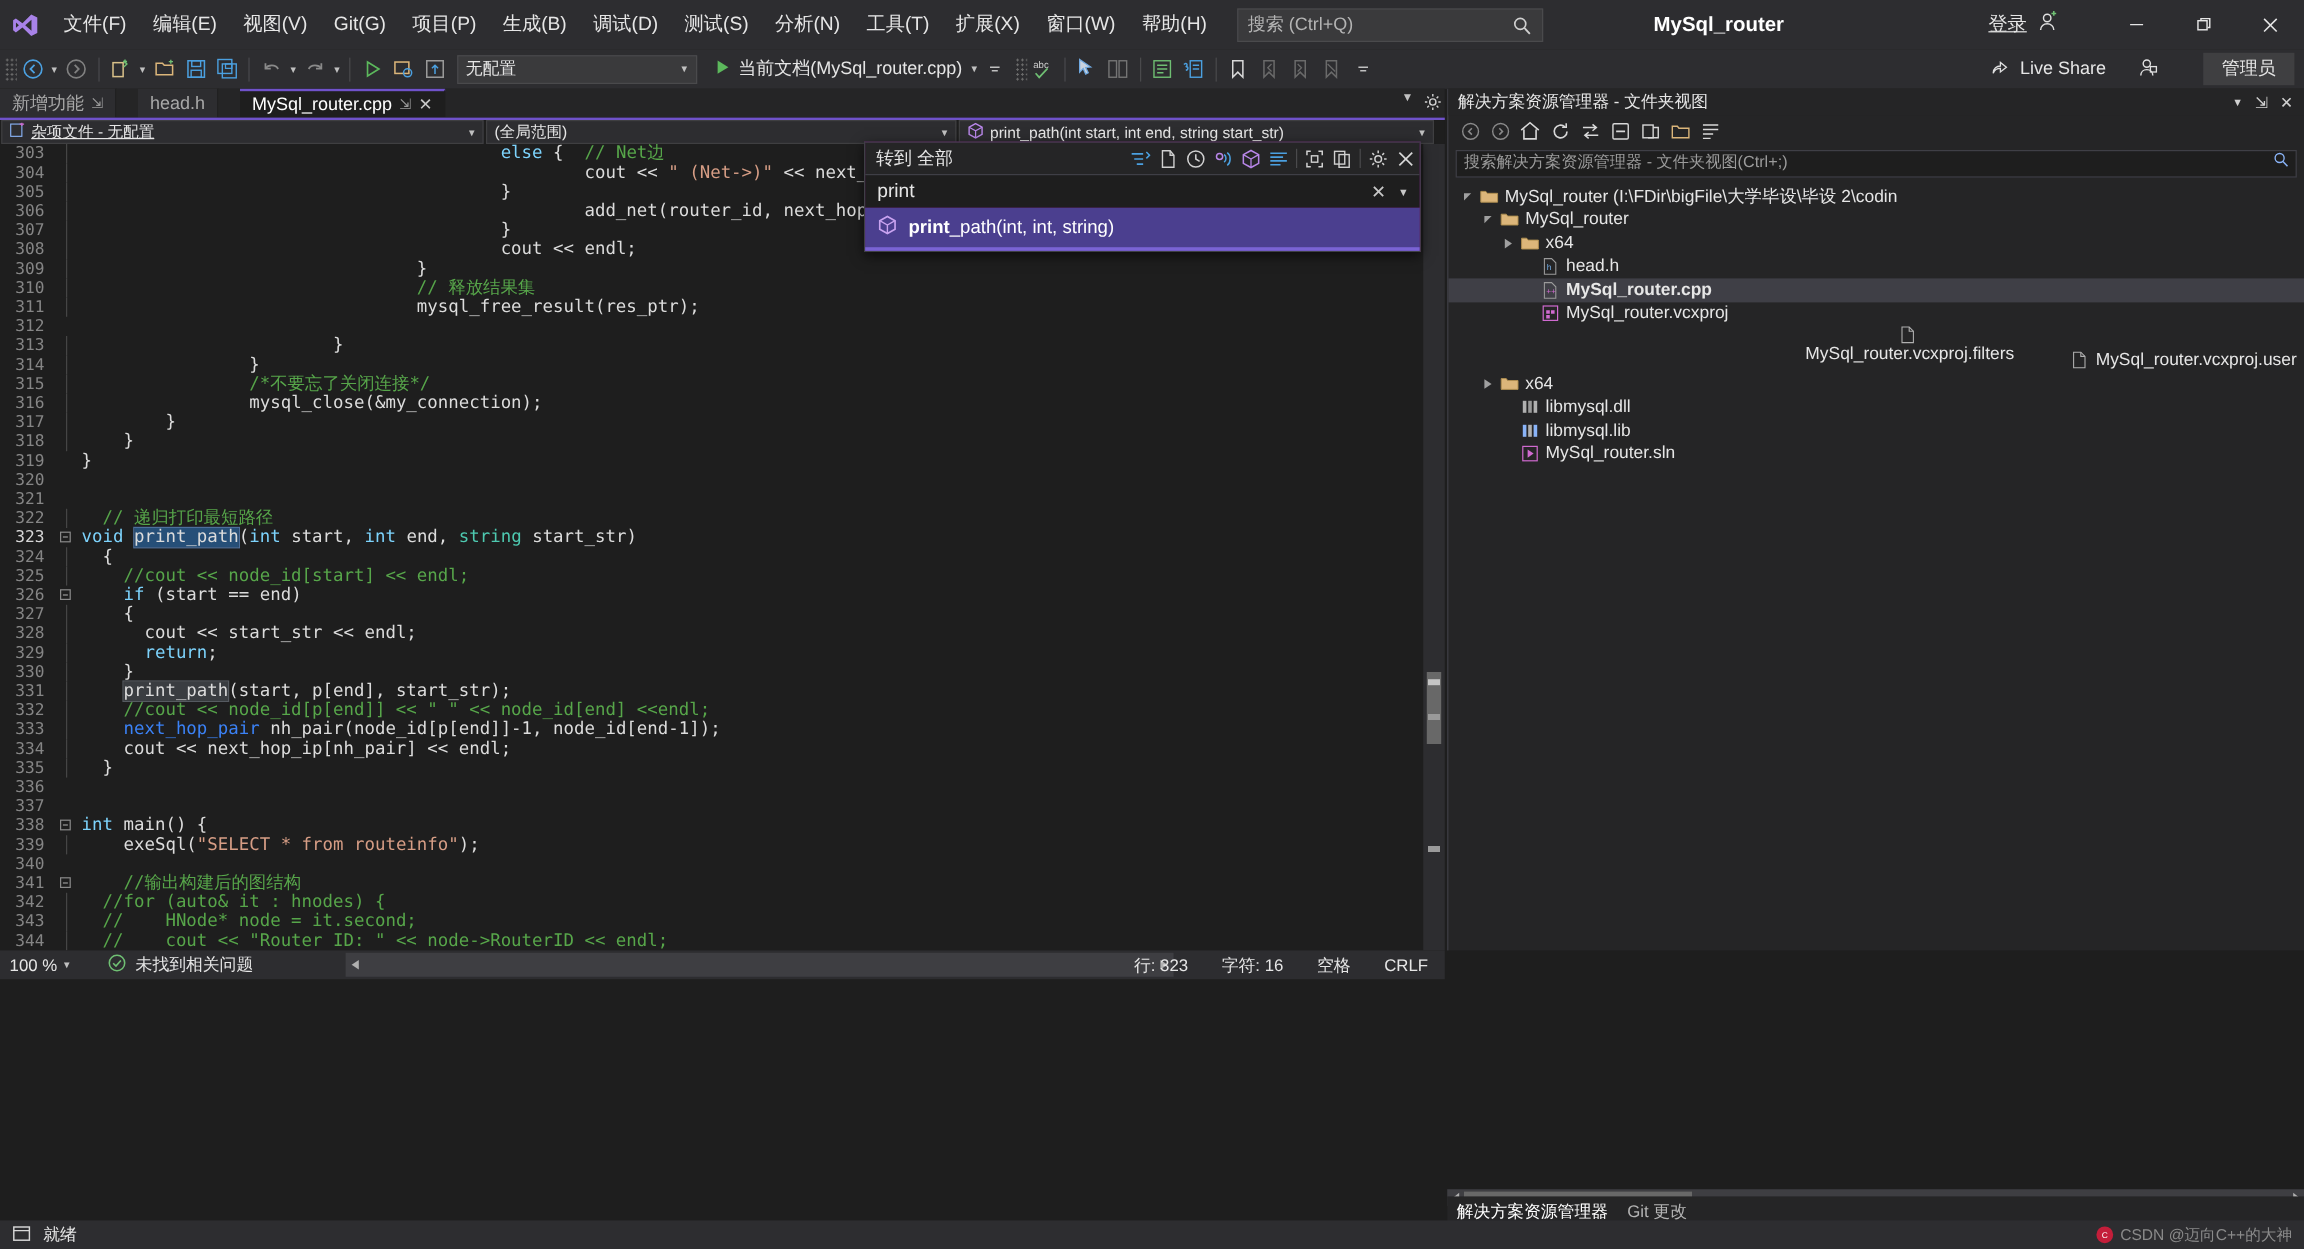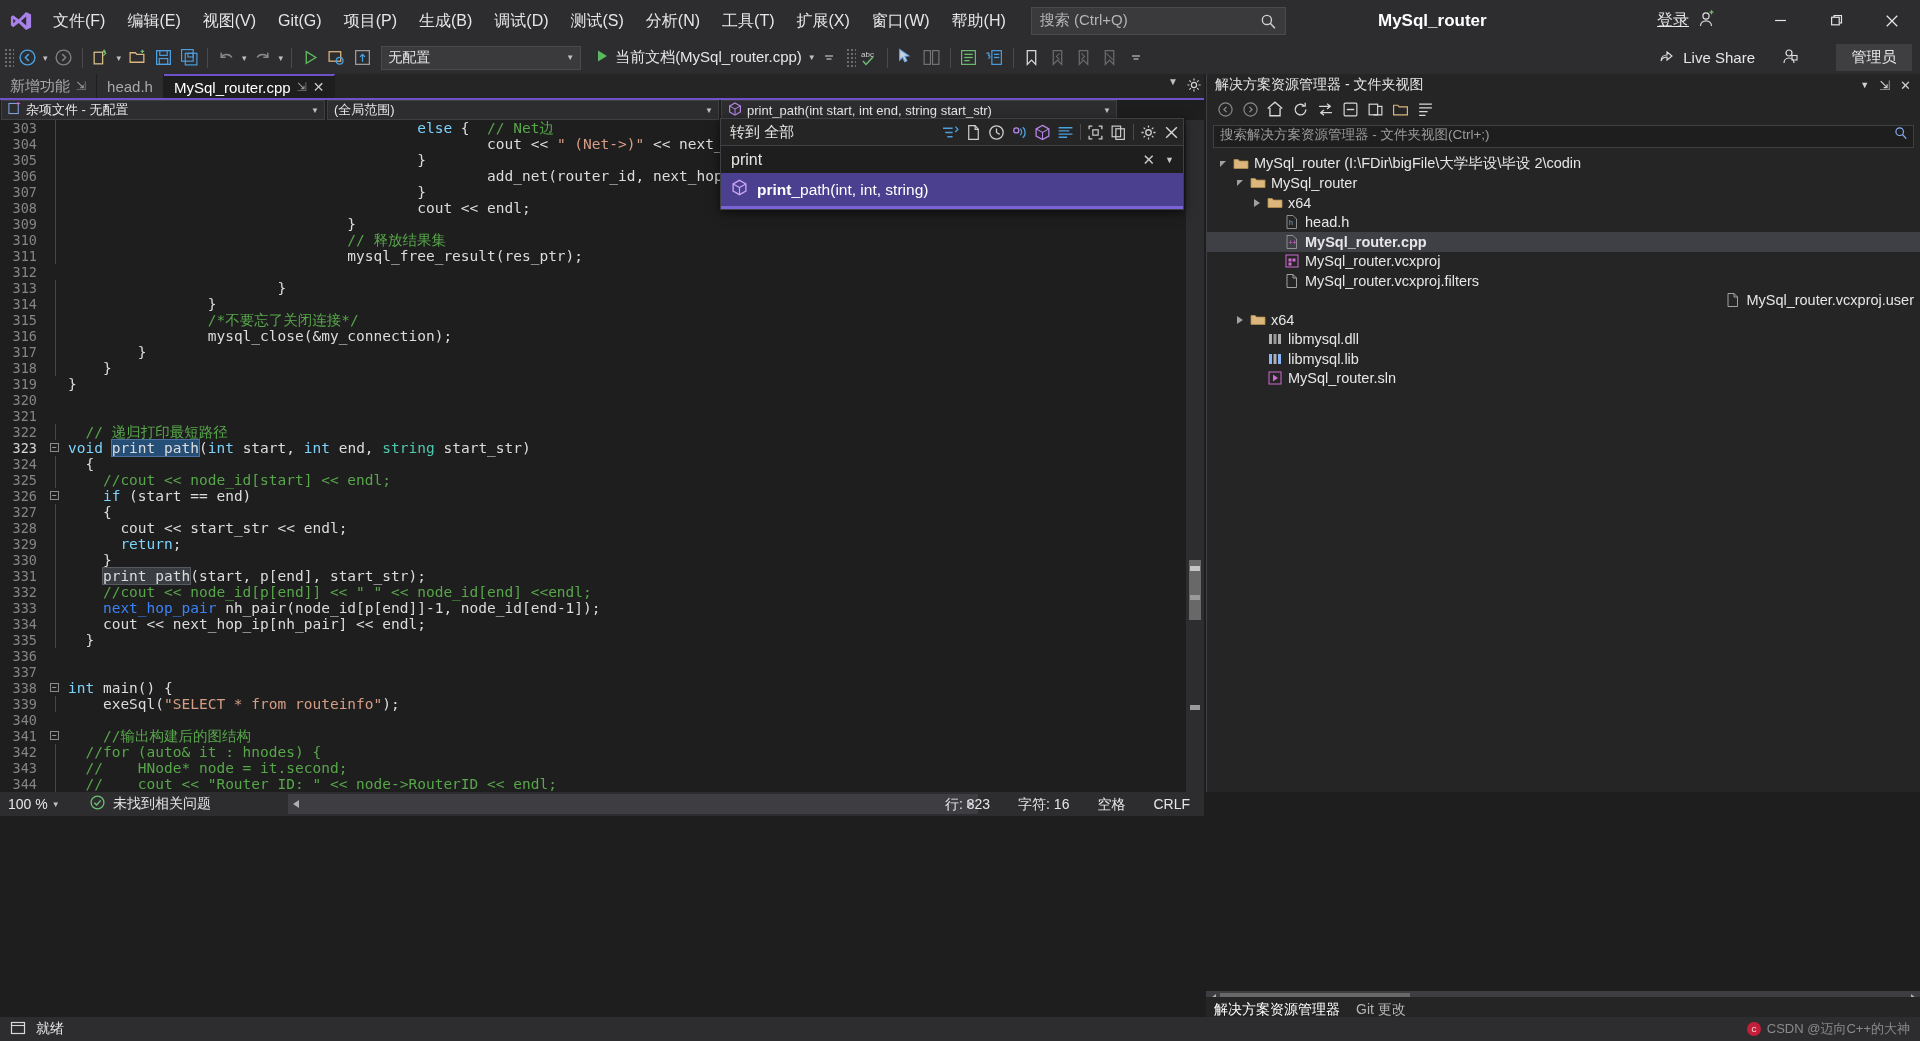--- a/index.html
+++ b/index.html
@@ -67,21 +67,21 @@
   }
   .admin-badge {
     position:absolute; right:8px; top:3px; width:76px; height:27px;
     background:#3f3f41; display:flex; align-items:center; justify-content:center;
     font-size:15px; color:#e6e6e6;
   }
 
   
   .tabstrip {
     position:absolute; left:0; top:74px; width:1204px; height:24px;
-    background:#252526; display:flex; align-items:flex-end;
+    background:#252526; display:flex; align-items:flex-end;gap:18px;
   }
   .tab {
     height:24px; display:flex; align-items:center; gap:6px;
     padding:0 10px; font-size:15px; color:#a8a8a8; background:#2d2d30;
     border-right:1px solid #1e1e1e; white-space:nowrap;
   }
   .tab.active {
     background:#1e1e1e; color:#ffffff; border-top:2px solid #6f52c9;
     height:24px; padding-top:0;
   }
@@ -491,21 +491,21 @@
   </div>
   <div class="tabs-overflow">▼</div>
   <div class="tabs-gear">
     <svg width="16" height="16" viewBox="0 0 16 16">
         <circle cx="8" cy="8" r="2.6" fill="none" stroke="#d0d0d0" stroke-width="1.2"></circle>
         <path d="M8 1.4v2M8 12.6v2M1.4 8h2M12.6 8h2M3.4 3.4l1.4 1.4M11.2 11.2l1.4 1.4M12.6 3.4l-1.4 1.4M4.8 11.2l-1.4 1.4" stroke="#d0d0d0" stroke-width="1.2"></path>
       </svg>
   </div>
 
   <div class="navbar">
-    <div class="navdd" style="width:324px;">
+    <div class="navdd" style="width:402px;text-decoration:underline;">
       <span>
         <svg width="13" height="13" viewBox="0 0 14 14">
             <rect x="1" y="1.5" width="10" height="11" fill="none" stroke="#8ab4f8" stroke-width="1"></rect>
             <path d="M9 1.5h4M11 0v3.2" stroke="#d06ad0" stroke-width="1.1"></path>
           </svg>
       </span>
       <span>杂项文件 - 无配置</span>
       <span class="cc">▼</span>
     </div>
     <div class="navdd" style="width:392px;">
@@ -820,21 +820,21 @@
         <div class="tr" style="padding-left: 59px;">
           <div class="tw"></div>
           <div class="ic">
             <svg width="16" height="16" viewBox="0 0 16 16">
               <rect x="2" y="2" width="12" height="12" fill="none" stroke="#d06ad0" stroke-width="1"></rect>
               <path d="M4.5 5.5h3v3h-3zM8.5 5.5h3v3h-3zM4.5 9.5h3v3h-3z" fill="#d06ad0"></path>
             </svg>
           </div>
           <div class="tlbl">MySql_router.vcxproj</div>
         </div>
-        <div class="tr" style="padding-left: 59px;">
+        <div class="tr" style="padding-left: 59px; flex-direction: column;">
           <div class="tw"></div>
           <div class="ic">
             <svg width="16" height="16" viewBox="0 0 16 16">
               <path d="M3 1.5h6l3.5 3.5v9.5H3z" fill="none" stroke="#b0b0b0" stroke-width=".9"></path>
               <path d="M9 1.5V5h3.5" fill="none" stroke="#b0b0b0" stroke-width=".9"></path>
             </svg>
           </div>
           <div class="tlbl">MySql_router.vcxproj.filters</div>
         </div>
         <div class="tr" style="padding-left: 59px; justify-content: flex-end;">

